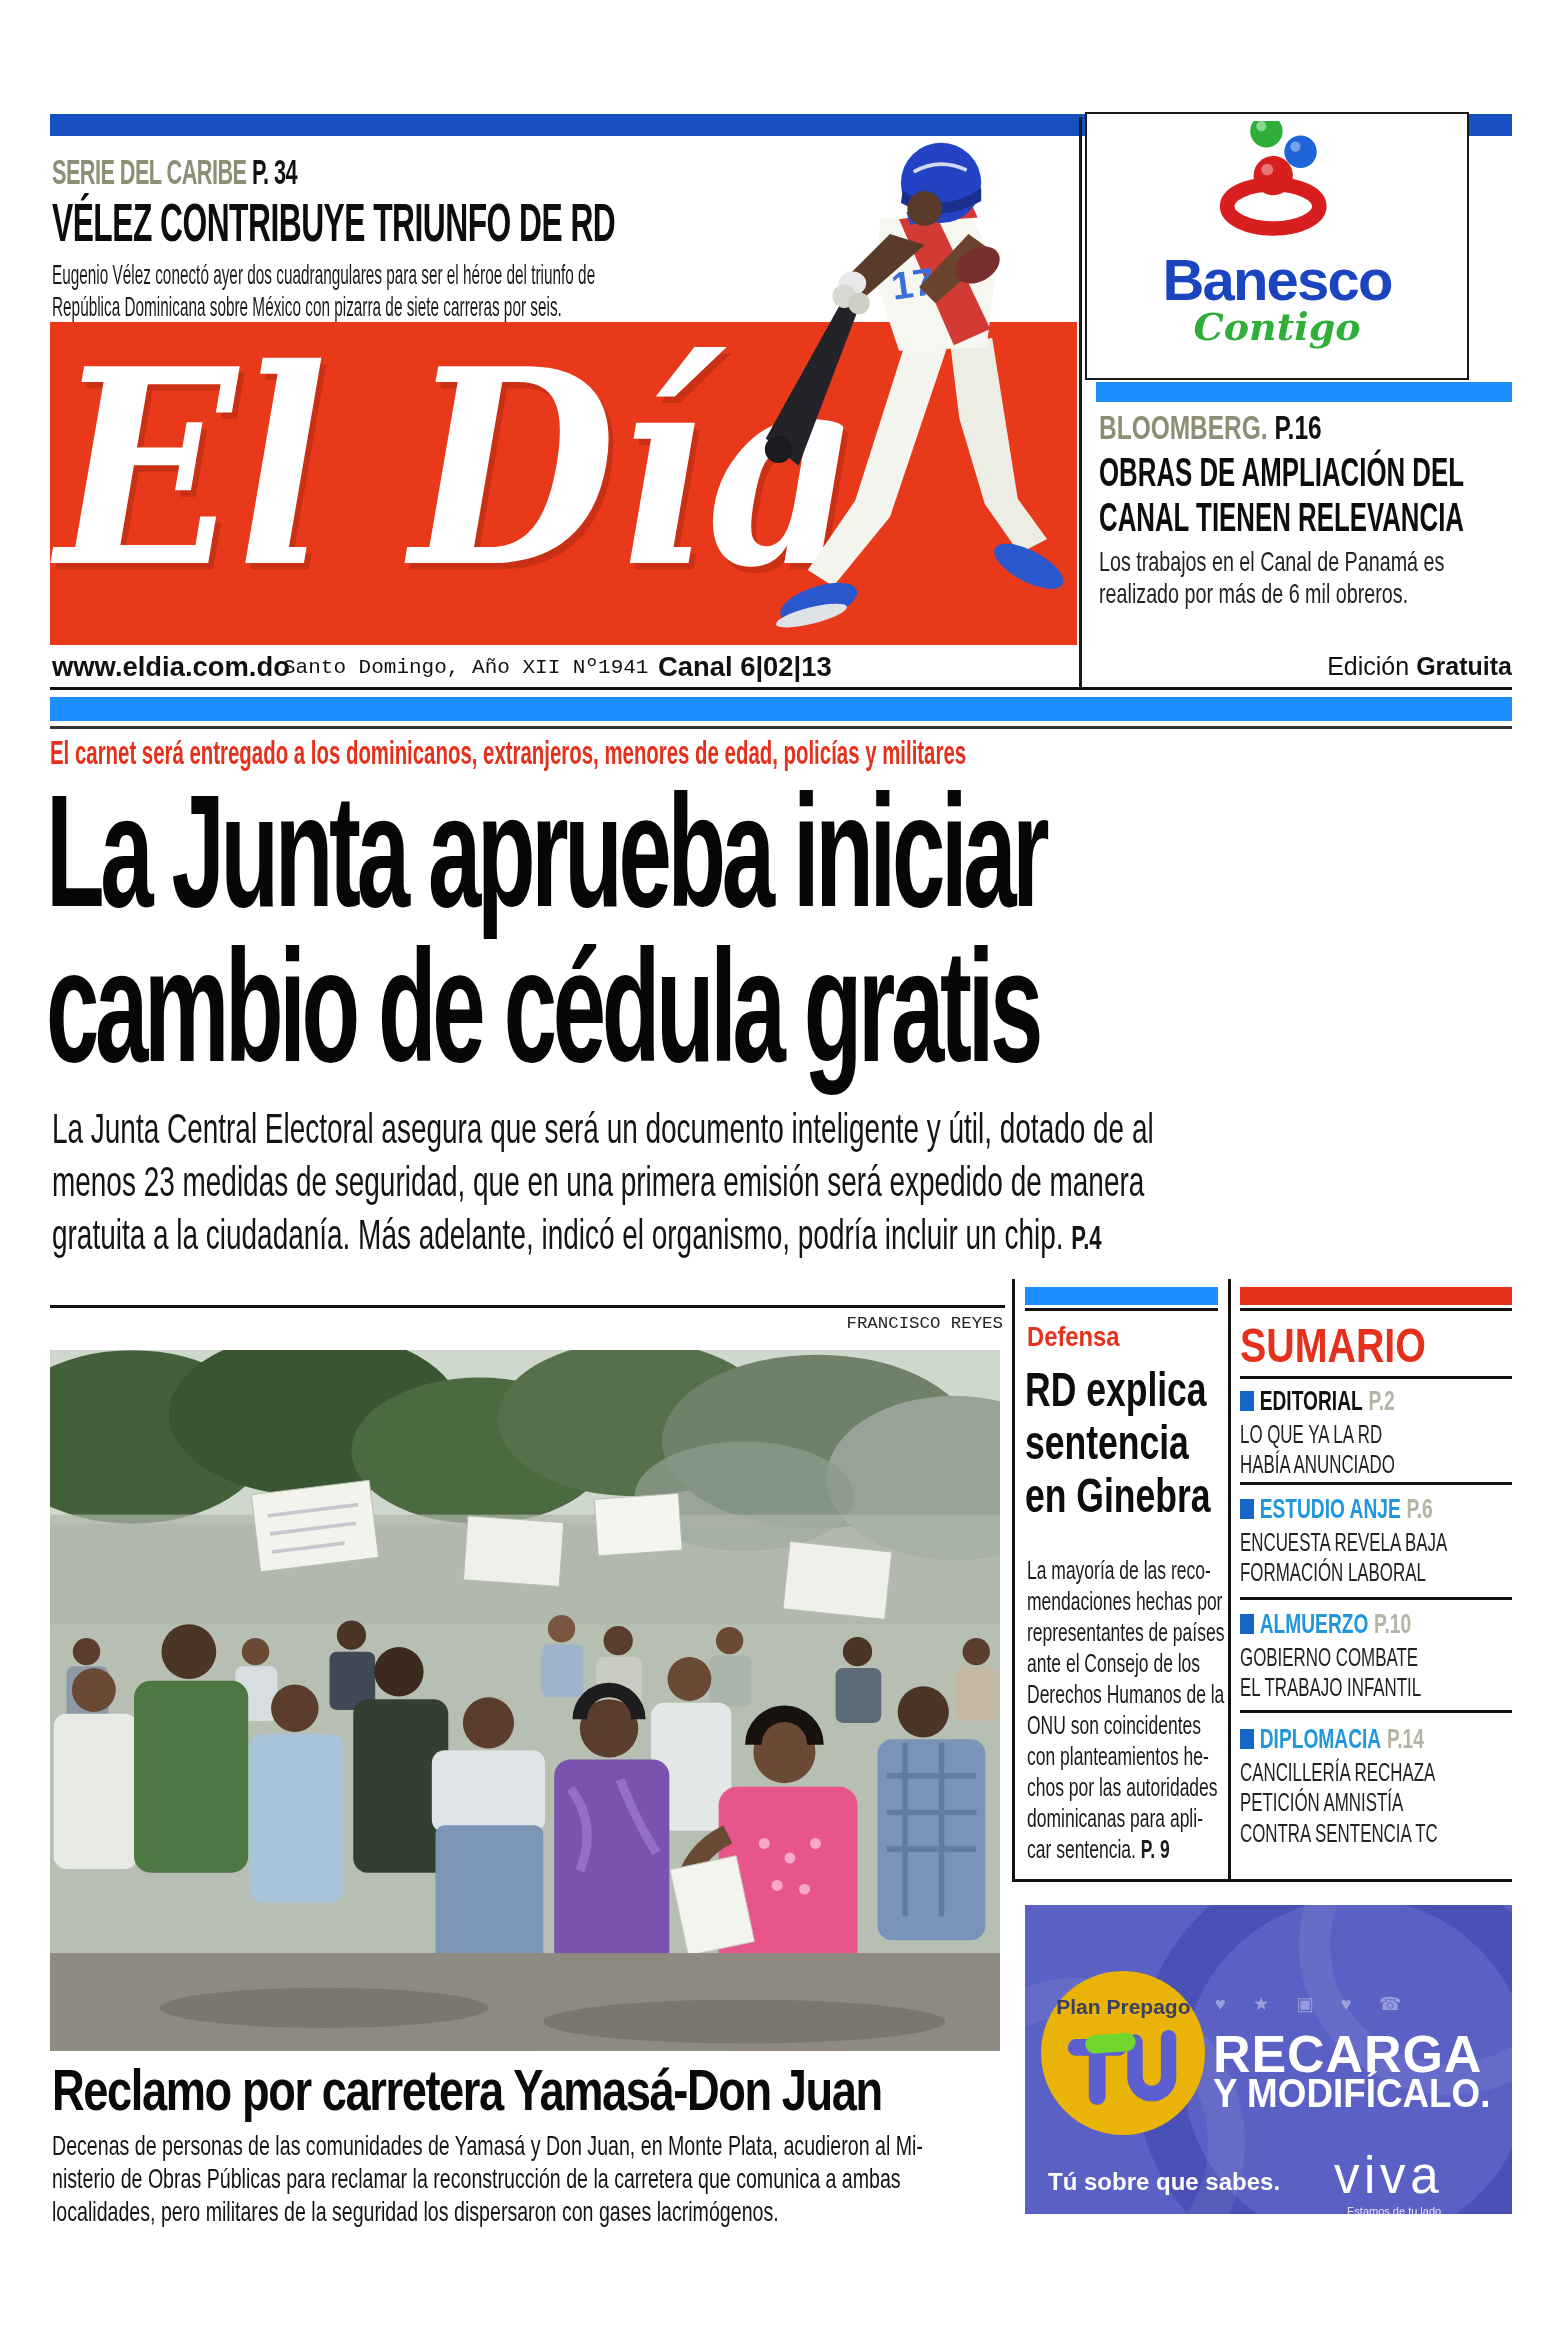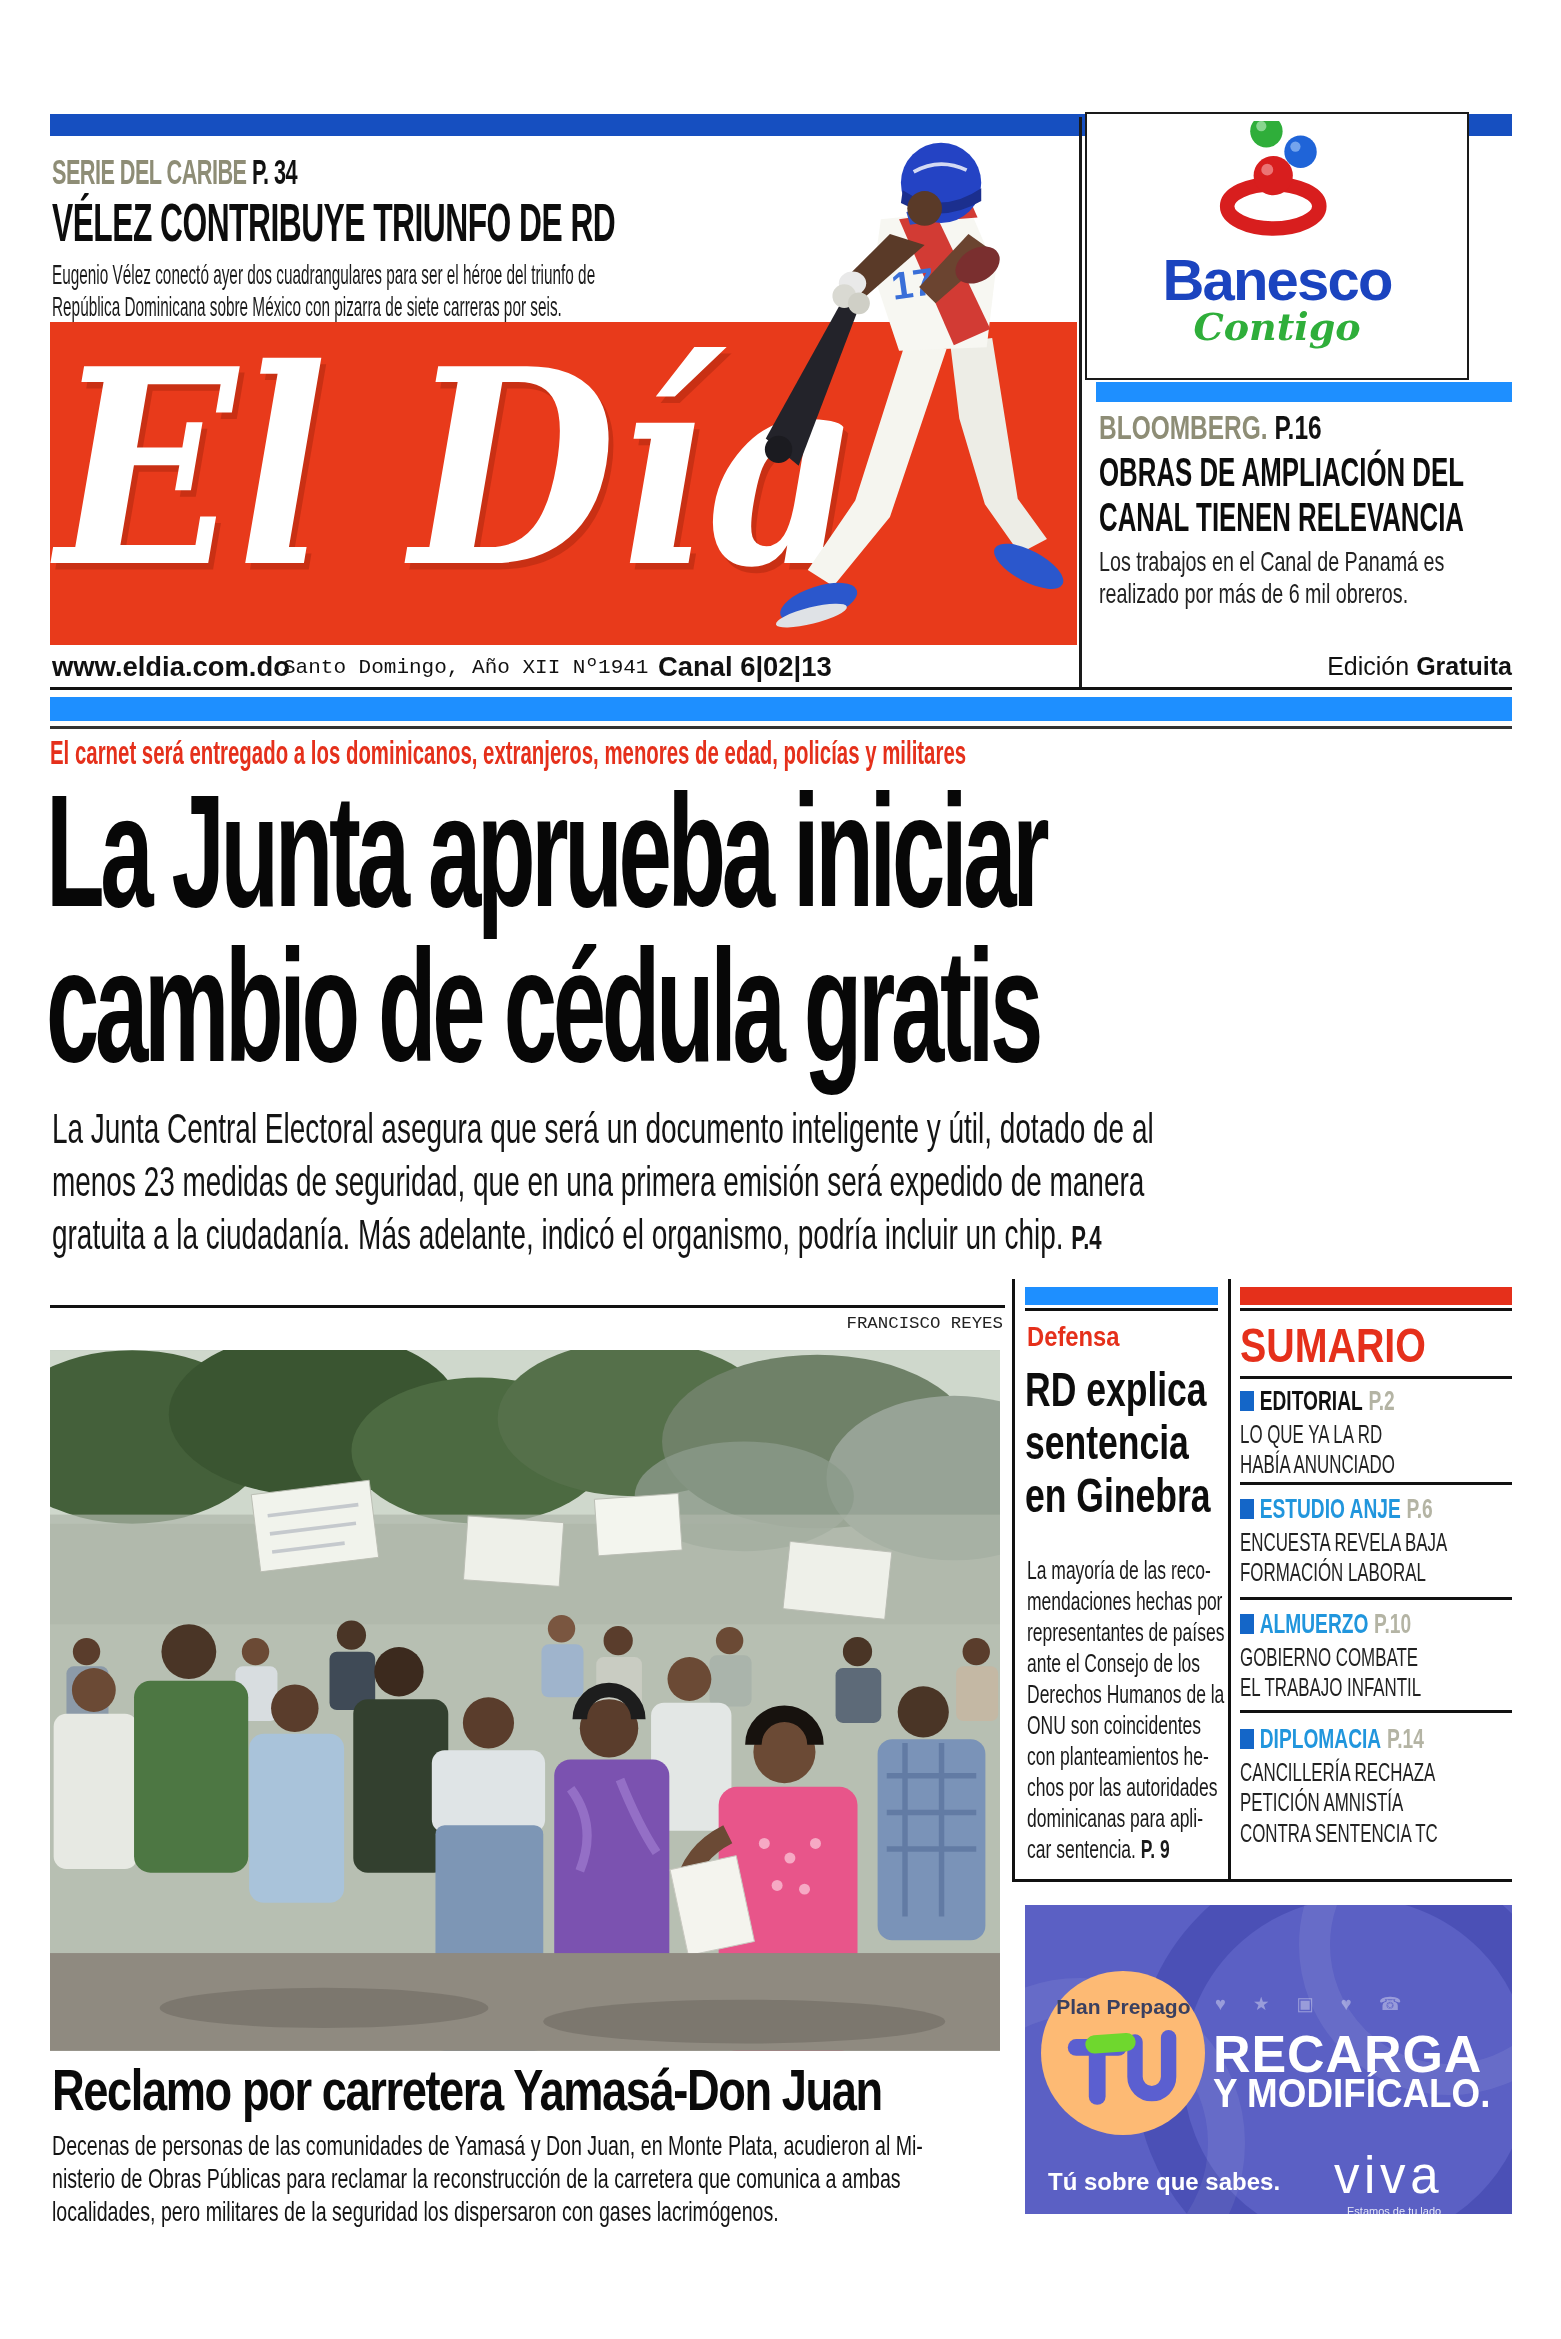--- a/index.html
+++ b/index.html
@@ -83,21 +83,21 @@
   .label-blue{color:#2196dd;}
   .s-line{font-size:25.6px;line-height:28px;color:#222;transform:scaleX(.66);transform-origin:0 0;white-space:nowrap;margin-top:2.7px;}
 
   
   .ad-rule{left:1012px;top:1879px;width:500px;height:2.7px;}
   .viva{left:1025px;top:1905px;width:487px;height:309px;background:#5b60c4;overflow:hidden;}
   .swirl{position:absolute;border-radius:50%;}
   .sw1{left:110px;top:-55px;width:347px;height:347px;border:48px solid rgba(62,67,172,.55);}
   .sw2{left:274px;top:-110px;width:238px;height:238px;border:31px solid rgba(255,255,255,.08);}
   .sw3{left:-110px;top:73px;width:256px;height:256px;border:37px solid rgba(255,255,255,.07);}
-  .viva-circle{position:absolute;left:16.4px;top:66px;width:164px;height:164px;border-radius:50%;background:#fdba74;}
+  .viva-circle{position:absolute;left:16.4px;top:66px;width:164px;height:164px;border-radius:50%;background:#eab308;}
   .viva-plan{position:absolute;left:0;top:24px;width:100%;text-align:center;font-size:21px;font-weight:bold;color:#3a4060;}
   .viva-tu{position:absolute;left:24px;top:48px;}
   .viva-icons{position:absolute;left:190px;top:88px;font-size:18.3px;letter-spacing:11px;color:rgba(255,255,255,.38);}
   .viva-h1{position:absolute;left:188px;top:119px;font-size:52px;font-weight:bold;color:#fff;letter-spacing:0.9px;}
   .viva-h2{position:absolute;left:188px;top:166px;font-size:40px;font-weight:bold;color:#fff;transform:scaleX(.92);transform-origin:0 0;white-space:nowrap;}
   .viva-slogan{position:absolute;left:23px;top:263px;font-size:24px;font-weight:bold;color:#fff;}
   .viva-brand{position:absolute;left:309px;top:241px;font-size:51px;color:#ffffff;letter-spacing:4.6px;}
   .viva-brand-tag{position:absolute;left:322px;top:300px;font-size:11px;color:rgba(255,255,255,.85);}
 </style>
 </head>

